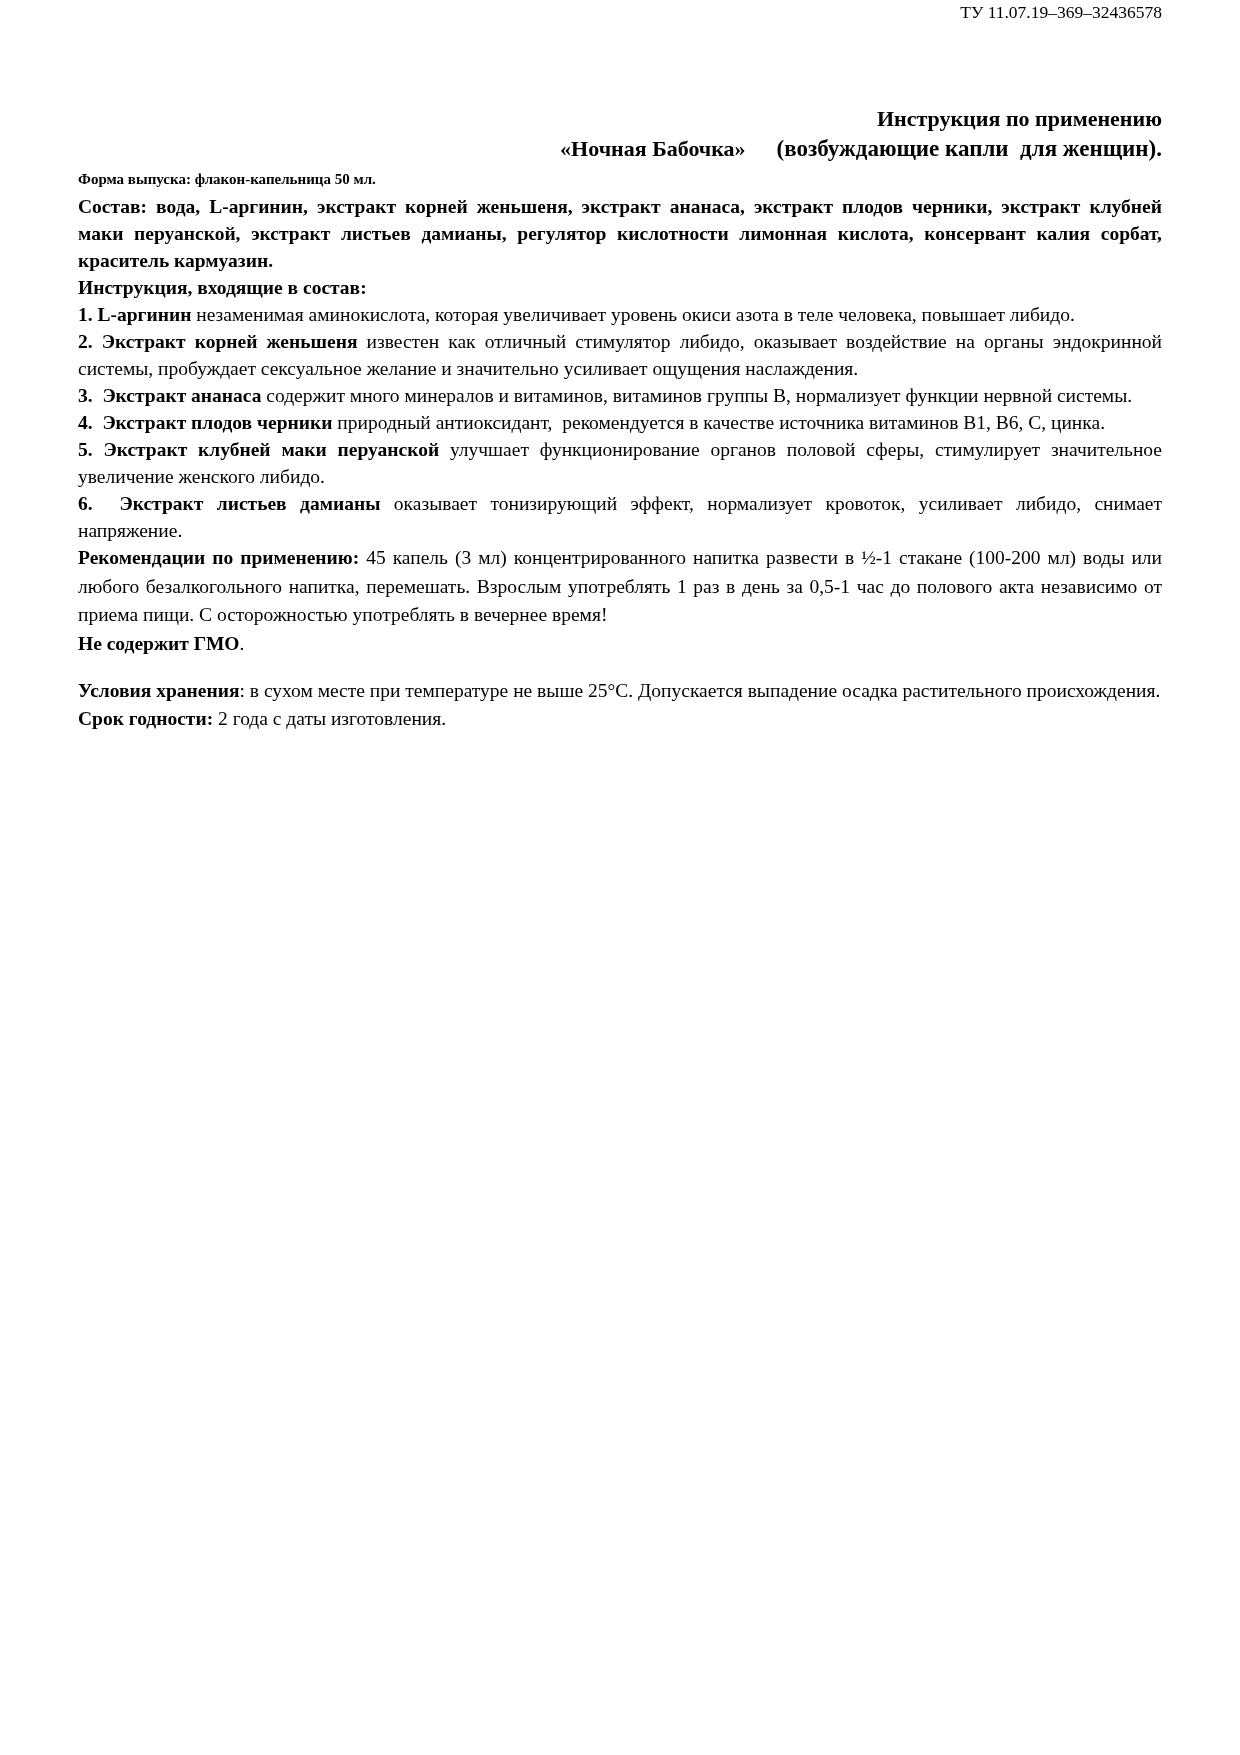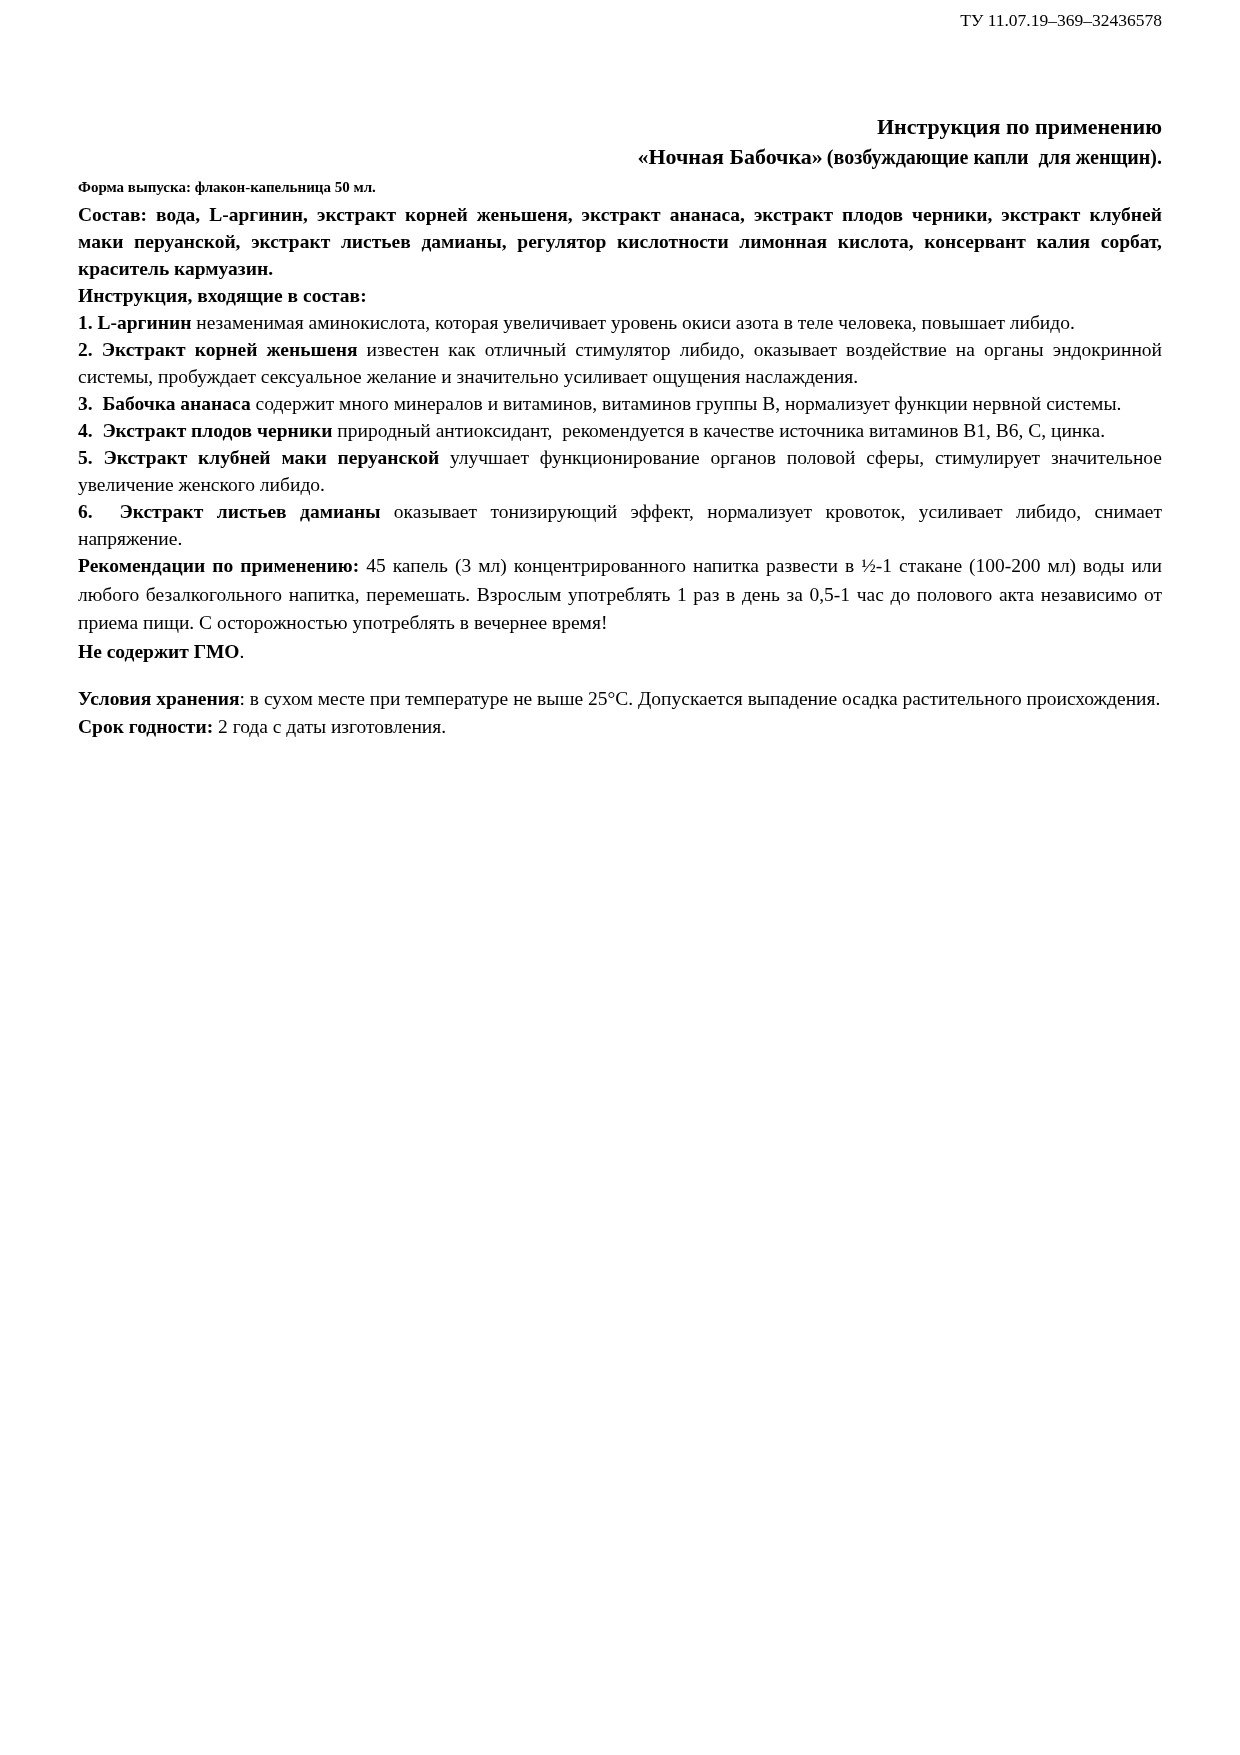--- a/index.html
+++ b/index.html
@@ -5,41 +5,41 @@
   html, body { margin: 0; padding: 0; background: #ffffff; }
   .page {
     position: relative;
     width: 1240px;
     height: 1755px;
     margin: 0 auto;
     background: #ffffff;
     color: #000000;
     font-family: "Liberation Serif", serif;
     box-sizing: border-box;
-    padding: 8px 78px;
+    padding: 0 78px;
     overflow: hidden;
   }
   .page p { margin: 0; }
 
   .tu-line {
     margin-top: 106px;
     text-align: right;
     font-size: 17.5px;
     line-height: 24px;
   }
 
   .title-block {
     margin-top: 80px;
     text-align: right;
     font-weight: bold;
     line-height: 30px;
   }
   .title-main  { font-size: 22px; }
   .subtitle-name { font-size: 22px; }
-  .subtitle-rest { font-size: 20px; }
+  .subtitle-rest { font-size: 23px; margin-left: 27px; }
 
   .form-line {
     margin-top: 28px;
     font-weight: bold;
     font-size: 15px;
     line-height: 27px;
   }
 
   .sostav {
     margin-top: 14px;
@@ -95,21 +95,21 @@
   </div>
 
   <p class="form-line">Форма выпуска: флакон-капельница 50 мл.</p>
 
   <p class="sostav">Состав: вода, L-аргинин, экстракт корней женьшеня, экстракт ананаса, экстракт плодов черники, экстракт клубней маки перуанской, экстракт листьев дамианы, регулятор кислотности лимонная кислота, консервант калия сорбат, краситель кармуазин.</p>
 
   <p class="comp-heading">Инструкция, входящие в состав:</p>
 
   <p class="comp-item"><span class="b">1.</span> <span class="b">L-аргинин</span> <span>незаменимая аминокислота, которая увеличивает уровень окиси азота в теле человека, повышает либидо.</span></p>
   <p class="comp-item"><span class="b">2.</span> <span class="b">Экстракт корней женьшеня</span> <span>известен как отличный стимулятор либидо, оказывает воздействие на органы эндокринной системы, пробуждает сексуальное желание и значительно усиливает ощущения наслаждения.</span></p>
-  <p class="comp-item"><span class="b">3.</span>&nbsp; <span class="b">Бабочка ананаса</span> <span>содержит много минералов и витаминов, витаминов группы В, нормализует функции нервной системы.</span></p>
+  <p class="comp-item"><span class="b">3.</span>&nbsp; <span class="b">Экстракт ананаса</span> <span>содержит много минералов и витаминов, витаминов группы В, нормализует функции нервной системы.</span></p>
   <p class="comp-item"><span class="b">4.</span>&nbsp; <span class="b">Экстракт плодов черники</span> <span>природный антиоксидант,&nbsp; рекомендуется в качестве источника витаминов В1, В6, С, цинка.</span></p>
   <p class="comp-item"><span class="b">5.</span> <span class="b">Экстракт клубней маки перуанской</span> <span>улучшает функционирование органов половой сферы, стимулирует значительное увеличение женского либидо.</span></p>
   <p class="comp-item"><span class="b">6.</span>&nbsp; <span class="b">Экстракт листьев дамианы</span> <span>оказывает тонизирующий эффект, нормализует кровоток, усиливает либидо, снимает напряжение.</span></p>
 
   <p class="rec-par"><span class="b">Рекомендации по применению:</span> <span>45 капель (3 мл) концентрированного напитка развести в ½-1 стакане (100-200 мл) воды или любого безалкогольного напитка, перемешать. Взрослым употреблять 1 раз в день за 0,5-1 час до полового акта независимо от приема пищи. С осторожностью употреблять в вечернее время!</span></p>
 
   <p class="gmo-line"><span class="b">Не содержит ГМО</span><span>.</span></p>
 
   <div class="storage-block">
     <p><span class="b">Условия хранения</span><span>: в сухом месте при температуре не выше 25°С. Допускается выпадение осадка растительного происхождения.</span></p>

